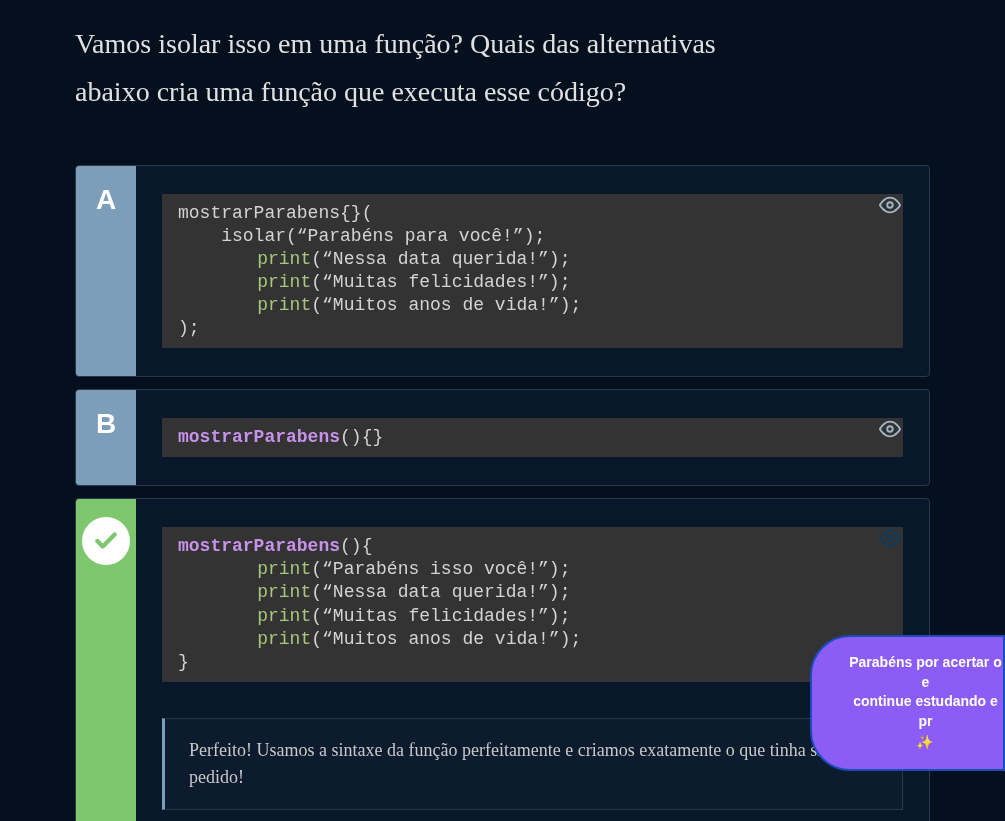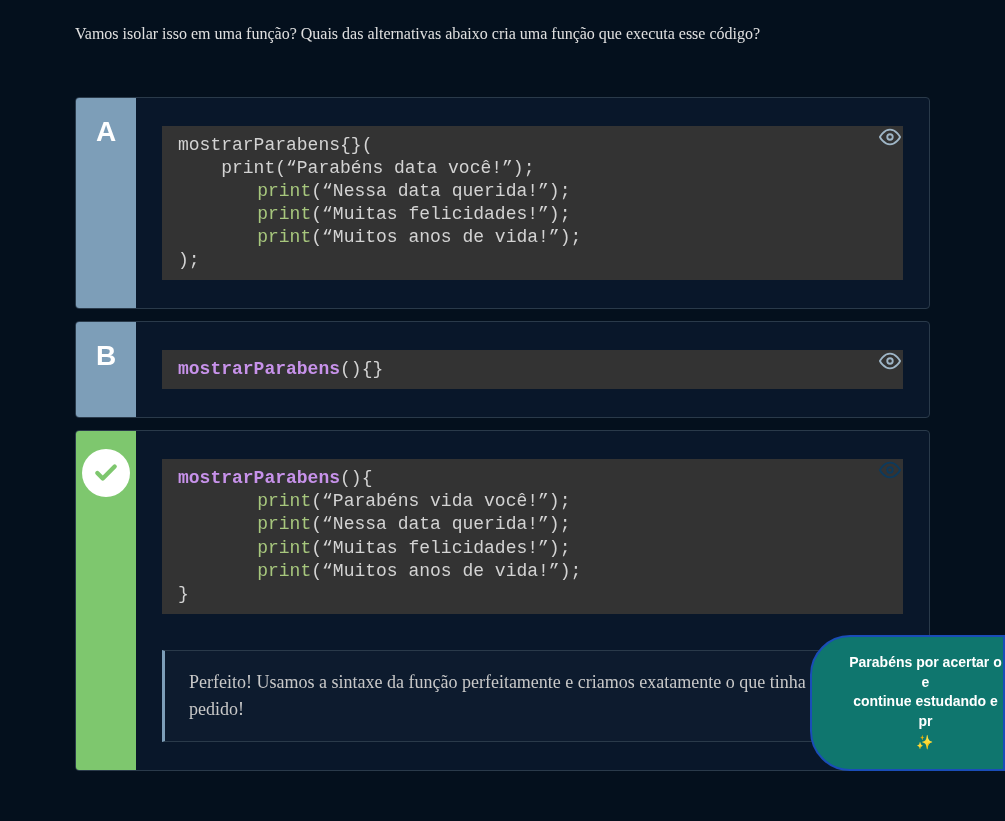--- a/index.html
+++ b/index.html
@@ -8,21 +8,21 @@
       font-family: Georgia, 'Times New Roman', serif;
       color: #e8e8e8;
       padding: 20px 0;
       width: 1005px;
       height: 821px;
       position: relative;
       overflow: hidden;
     }
     .question-text {
       margin: 0 75px 50px 75px;
-      font-size: 16px;
+      font-size: 28px;
       line-height: 1.7;
       color: #e0e0e0;
       max-width: 700px;
     }
     .option {
       margin: 0 75px 12px 75px;
       display: flex;
       border: 1px solid #2a3a4a;
       border-radius: 4px;
       position: relative;
@@ -90,21 +90,21 @@
       color: #c8c8c8;
       background: rgba(255,255,255,0.02);
       border-top: 1px solid #2a3a4a;
       border-right: 1px solid #2a3a4a;
       border-bottom: 1px solid #2a3a4a;
     }
     .toast {
       position: absolute;
       right: 0;
       top: 635px;
-      background: #0f766e;
+      background: #8b5cf6;
       border: 2px solid #1a4db8;
       border-radius: 40px 0 0 40px;
       padding: 16px 0 16px 36px;
       color: #fff;
       font-family: Arial, sans-serif;
       font-size: 14px;
       font-weight: bold;
       line-height: 1.4;
       text-align: center;
       width: 195px;
@@ -122,21 +122,21 @@
 <div class="option">
   <div class="option-label">A</div>
   <div class="option-body">
     <span class="eye-icon">
       <svg width="22" height="22" viewBox="0 0 24 24" fill="none" stroke="#9fb6c7" stroke-width="2">
           <path d="M1 12s4-8 11-8 11 8 11 8-4 8-11 8-11-8-11-8z"></path>
           <circle cx="12" cy="12" r="3"></circle>
         </svg>
     </span>
     <div class="code-block"><span>mostrarParabens{}(</span>
-<span>    print(“Parabéns data você!”);</span>
+<span>    isolar(“Parabéns para você!”);</span>
 <span>    </span><span class="kw">print</span><span>(“Nessa data querida!”);</span>
 <span>    </span><span class="kw">print</span><span>(“Muitas felicidades!”);</span>
 <span>    </span><span class="kw">print</span><span>(“Muitos anos de vida!”);</span>
 <span>);</span></div>
   </div>
 </div>
 
 <div class="option">
   <div class="option-label">B</div>
   <div class="option-body">
@@ -159,21 +159,21 @@
     </div>
   </div>
   <div class="option-body">
     <span class="eye-icon">
       <svg width="22" height="22" viewBox="0 0 24 24" fill="none" stroke="#0d3a5c" stroke-width="2">
           <path d="M1 12s4-8 11-8 11 8 11 8-4 8-11 8-11-8-11-8z"></path>
           <circle cx="12" cy="12" r="3"></circle>
         </svg>
     </span>
     <div class="code-block"><span class="fn">mostrarParabens</span><span>(){</span>
-<span>    </span><span class="kw">print</span><span>(“Parabéns vida você!”);</span>
+<span>    </span><span class="kw">print</span><span>(“Parabéns isso você!”);</span>
 <span>    </span><span class="kw">print</span><span>(“Nessa data querida!”);</span>
 <span>    </span><span class="kw">print</span><span>(“Muitas felicidades!”);</span>
 <span>    </span><span class="kw">print</span><span>(“Muitos anos de vida!”);</span>
 <span>}</span></div>
     <div class="feedback-box">Perfeito! Usamos a sintaxe da função perfeitamente e criamos exatamente o que tinha sido pedido!</div>
   </div>
 </div>
 
 <div class="toast">
   <span>Parabéns por acertar o e</span><br>

